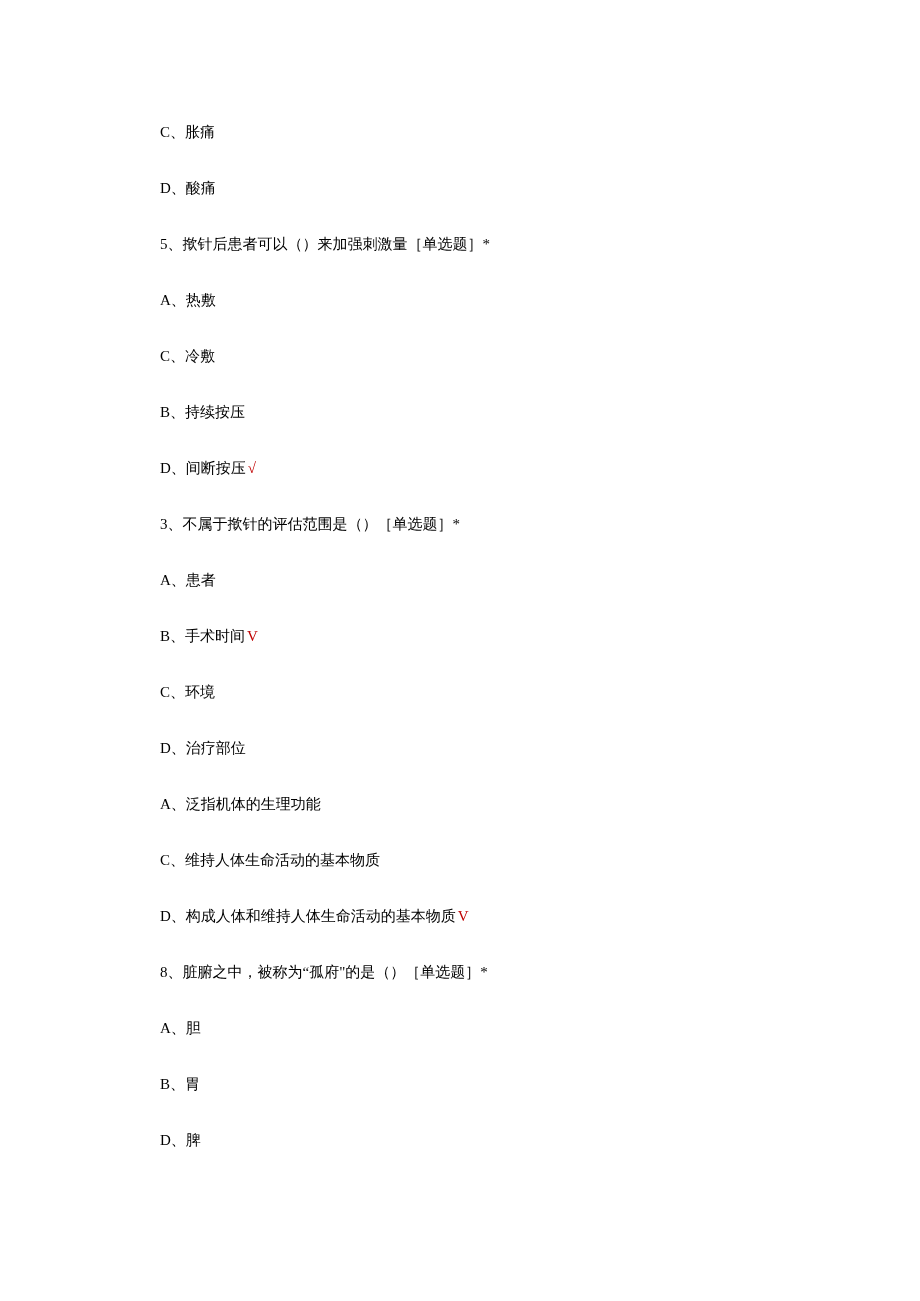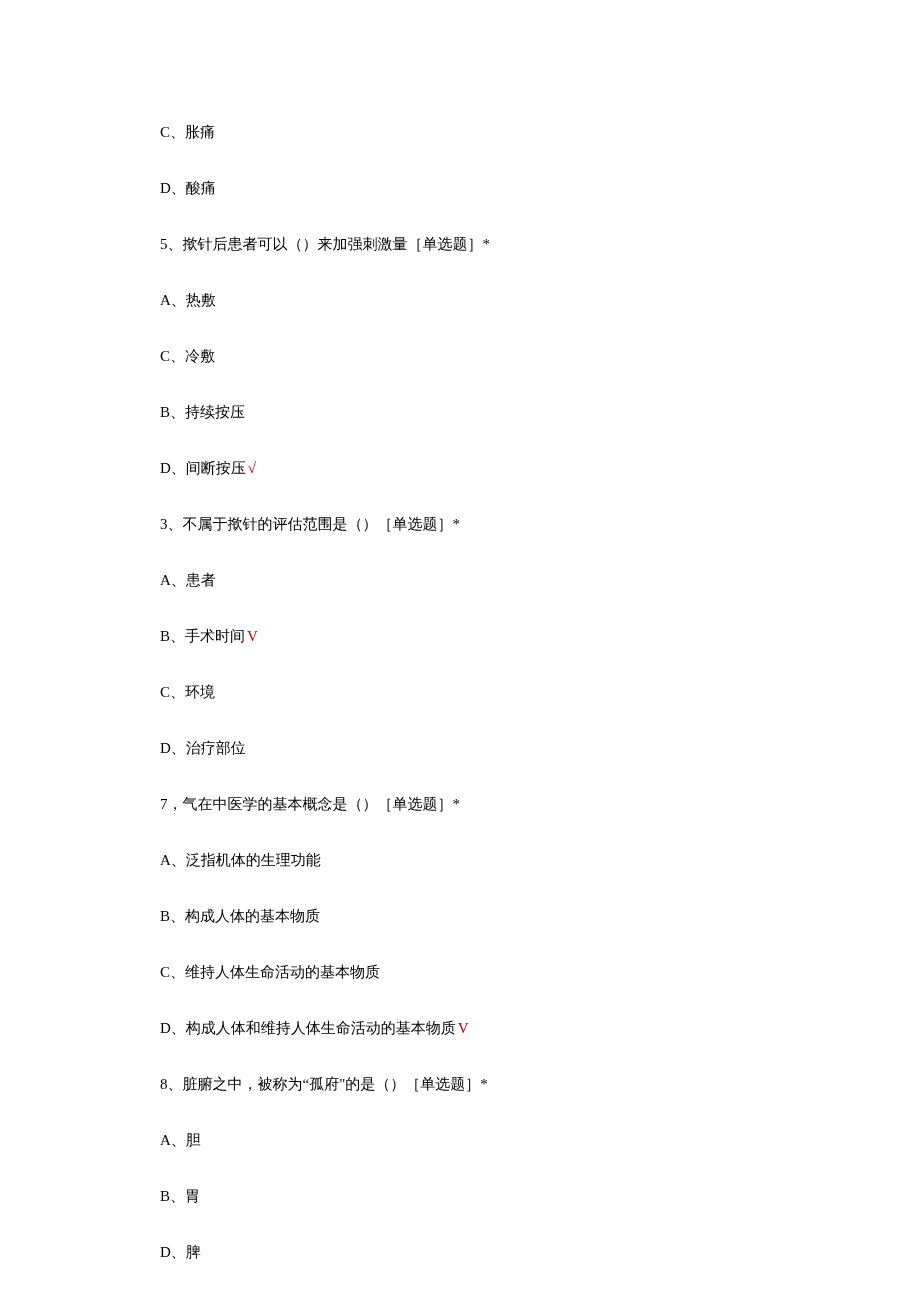--- a/index.html
+++ b/index.html
@@ -33,22 +33,20 @@
     <div class="line"><span>5、揿针后患者可以（）来加强刺激量［单选题］*</span></div>
     <div class="line"><span>A、热敷</span></div>
     <div class="line"><span>C、冷敷</span></div>
     <div class="line"><span>B、持续按压</span></div>
     <div class="line"><span>D、间断按压</span><span class="correct">√</span></div>
     <div class="line"><span>3、不属于揿针的评估范围是（）［单选题］*</span></div>
     <div class="line"><span>A、患者</span></div>
     <div class="line"><span>B、手术时间</span><span class="correct">V</span></div>
     <div class="line"><span>C、环境</span></div>
     <div class="line"><span>D、治疗部位</span></div>
-    <div class="line"><span>7，气在中医学的基本概念是（）［单选题］*</span></div>
     <div class="line"><span>A、泛指机体的生理功能</span></div>
-    <div class="line"><span>B、构成人体的基本物质</span></div>
     <div class="line"><span>C、维持人体生命活动的基本物质</span></div>
     <div class="line"><span>D、构成人体和维持人体生命活动的基本物质</span><span class="correct">V</span></div>
     <div class="line"><span>8、脏腑之中，被称为“孤府"的是（）［单选题］*</span></div>
     <div class="line"><span>A、胆</span></div>
     <div class="line"><span>B、胃</span></div>
     <div class="line"><span>D、脾</span></div>
   </div>
 
 </body></html>

